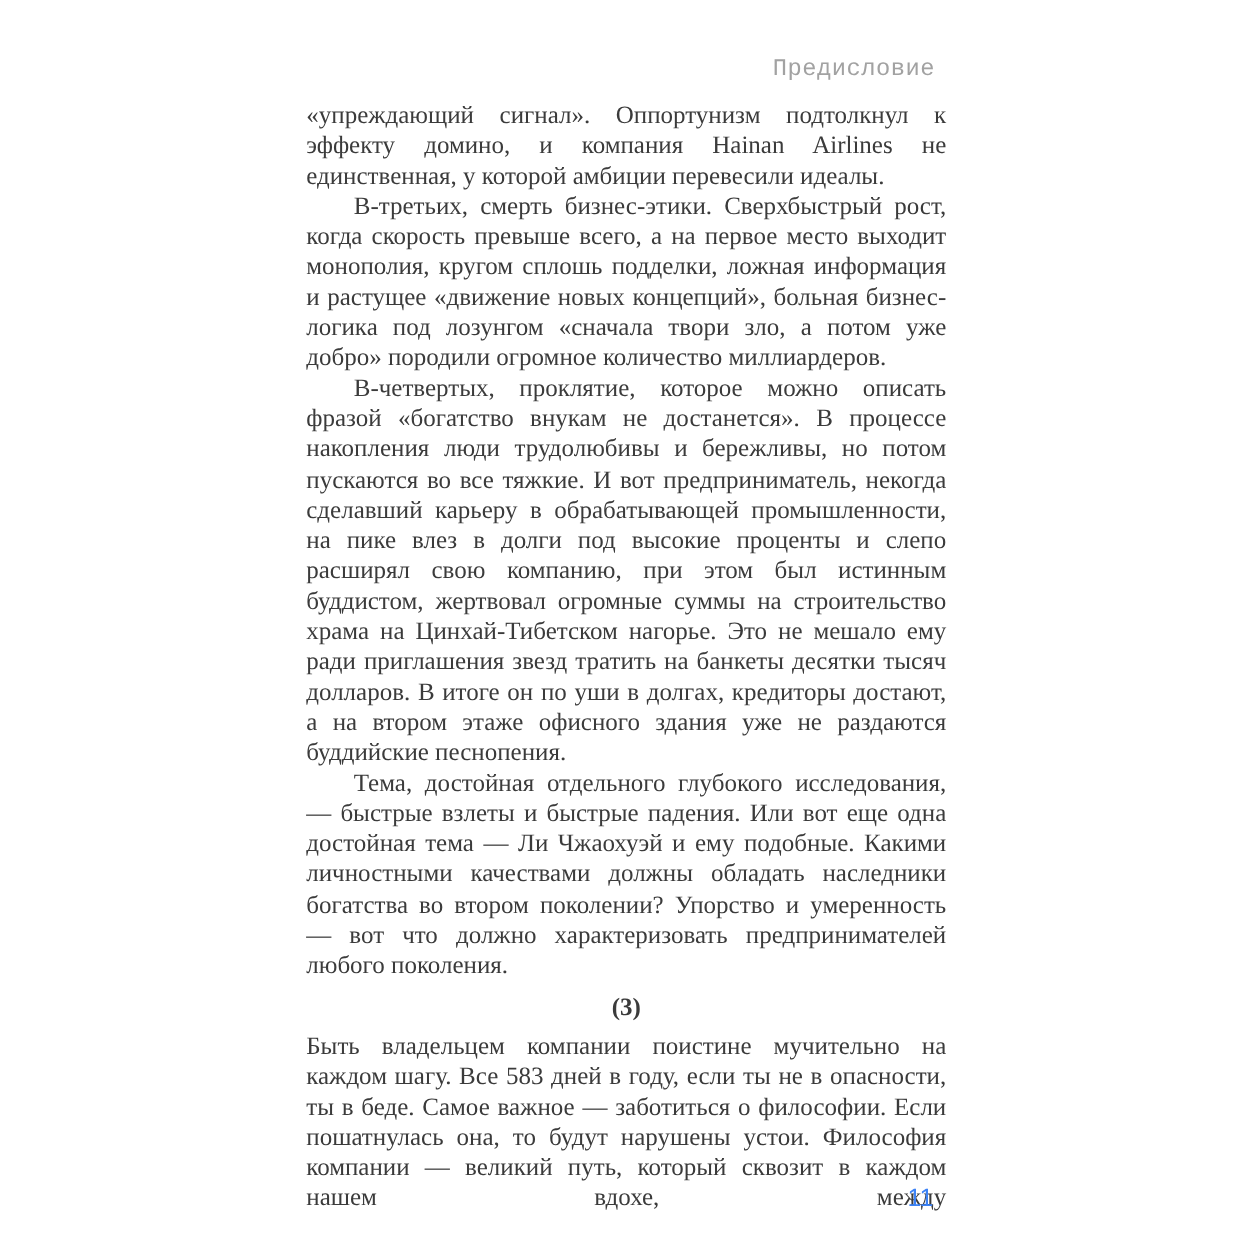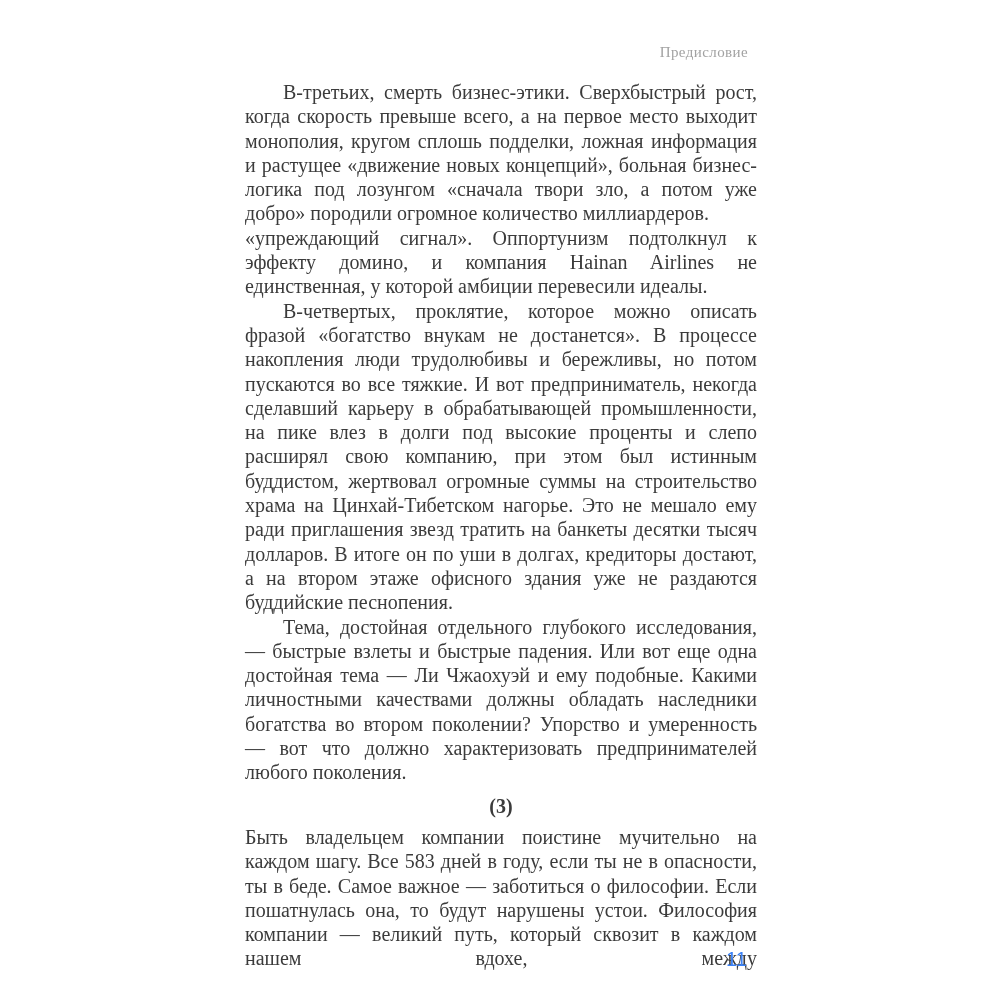--- a/index.html
+++ b/index.html
@@ -11,22 +11,22 @@
     position: relative;
     width: 1000px;
     height: 1000px;
     background: #ffffff;
     overflow: hidden;
   }
   .running-head {
     position: absolute;
     top: 44px;
     right: 252px;
-    font-family: Liberation Serif, serif;
-    font-size: 15px;
+    font-family: Liberation Mono, monospace;
+    font-size: 19px;
     letter-spacing: 0.4px;
     color: #a2a2a2;
     white-space: nowrap;
   }
   .text-block {
     position: absolute;
     left: 245px;
     top: 80px;
     width: 512px;
     font-family: "Liberation Serif", "DejaVu Serif", serif;
@@ -68,23 +68,23 @@
 </style>
 </head>
 <body>
 
 <div class="page">
 
   <div class="running-head">Предисловие</div>
 
   <div class="text-block">
 
+    <p class="para">«упреждающий сигнал». Оппортунизм подтолкнул к эффекту домино, и компания Hainan Airlines не единственная, у которой амбиции перевесили идеалы.</p>
+
     <p class="para indent">В-третьих, смерть бизнес-этики. Сверхбыстрый рост, когда скорость превыше всего, а на первое место выходит монополия, кругом сплошь подделки, ложная информация и растущее «движение новых концепций», больная бизнес-логика под лозунгом «сначала твори зло, а потом уже добро» породили огромное количество миллиардеров.</p>
-
-    <p class="para">«упреждающий сигнал». Оппортунизм подтолкнул к эффекту домино, и компания Hainan Airlines не единственная, у которой амбиции перевесили идеалы.</p>
 
     <p class="para indent">В-четвертых, проклятие, которое можно описать фразой «богатство внукам не достанется». В процессе накопления люди трудолюбивы и бережливы, но потом пускаются во все тяжкие. И вот предприниматель, некогда сделавший карьеру в обрабатывающей промышленности, на пике влез в долги под высокие проценты и слепо расширял свою компанию, при этом был истинным буддистом, жертвовал огромные суммы на строительство храма на Цинхай-Тибетском нагорье. Это не мешало ему ради приглашения звезд тратить на банкеты десятки тысяч долларов. В итоге он по уши в долгах, кредиторы достают, а на втором этаже офисного здания уже не раздаются буддийские песнопения.</p>
 
     <p class="para indent">Тема, достойная отдельного глубокого исследования, — быстрые взлеты и быстрые падения. Или вот еще одна достойная тема — Ли Чжаохуэй и ему подобные. Какими личностными качествами должны обладать наследники богатства во втором поколении? Упорство и умеренность — вот что должно характеризовать предпринимателей любого поколения.</p>
 
     <h2 class="section-marker">(3)</h2>
 
     <p class="para continues">Быть владельцем компании поистине мучительно на каждом шагу. Все 583 дней в году, если ты не в опасности, ты в беде. Самое важное — заботиться о философии. Если пошатнулась она, то будут нарушены устои. Философия компании — великий путь, который сквозит в каждом нашем вдохе, между</p>
 
   </div>

